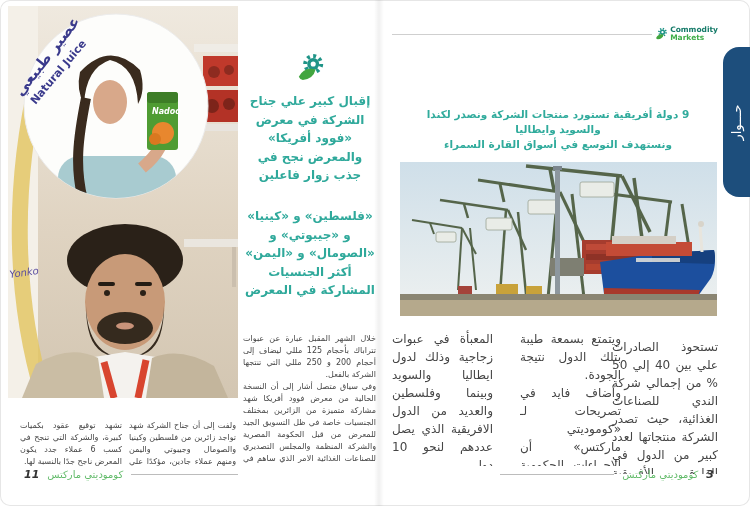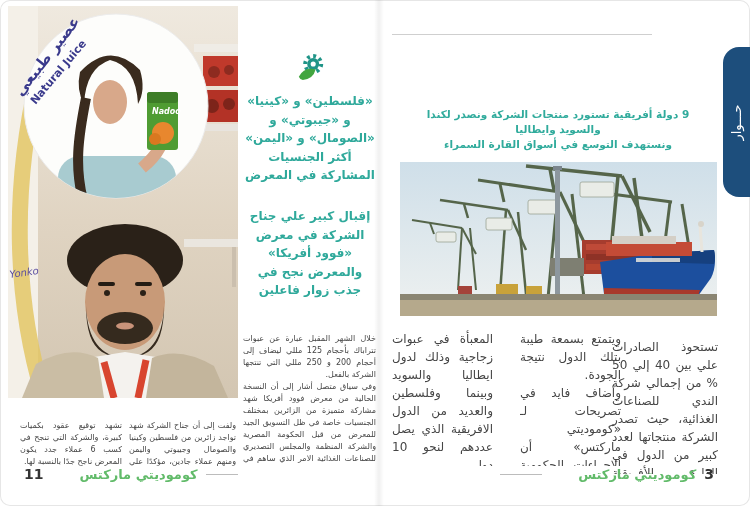--- a/index.html
+++ b/index.html
@@ -35,22 +35,22 @@
   .ship-photo{position:absolute;left:400px;top:162px;width:317px;height:154px;overflow:hidden;}
 
   .bodycol{position:absolute;top:330px;height:136px;overflow:hidden;
     font-size:12px;line-height:1.5;color:#454545;text-align:justify;}
   .col1{left:612px;width:106px;margin-top:8px;}
   .col2{left:520px;width:101px;}
   .col3{left:392px;width:101px;}
 
   .footer{position:absolute;top:468px;height:12px;display:flex;align-items:center;gap:8px;}
   .footer .rule{flex:1;height:1px;background:#bcbcbc;}
-  .footer .brand{color:#62bb6a;font-size:13px;font-weight:bold;white-space:nowrap;margin-left:28px;}
-  .footer .num{color:#333333;font-size:14px;font-weight:bold;}
+  .footer .brand{color:#62bb6a;font-size:10px;font-weight:normal;white-space:nowrap;}
+  .footer .num{color:#333333;font-size:11px;font-weight:bold;font-style:italic;}
   .footer-right{left:500px;width:214px;}
   .footer-left{left:24px;width:214px;}
 
   
   .booth-photo{position:absolute;left:8px;top:6px;width:230px;height:392px;overflow:hidden;}
 
   .left-col{position:absolute;left:243px;top:52px;width:134px;text-align:center;}
   .left-col .mark{width:34px;height:32px;margin:0 auto 8px auto;display:block;}
   .quote{color:#2fa99b;font-size:12px;font-weight:bold;line-height:1.55;}
   .quote + .quote{margin-top:22px;}
@@ -138,37 +138,49 @@
     </svg>
   </div>
 
   <div class="left-col rtl">
     <svg class="mark" viewBox="0 0 40 40">
       <circle cx="24" cy="15" r="10" fill="none" stroke="#1f9487" stroke-width="5" stroke-dasharray="3.6 4.2"></circle>
       <circle cx="24" cy="15" r="7.5" fill="#1f9487"></circle>
       <circle cx="24" cy="15" r="3.2" fill="#ffffff"></circle>
       <path d="M6 31 Q13 18 27 22 Q24 34 11 35 Q7 34 6 31 Z" fill="#42a53f"></path>
     </svg>
+    <div class="quote">إقبال كبير علي جناح الشركة في معرض «فوود أفريكا» والمعرض نجح في جذب زوار فاعلين</div>
     <div class="quote">«فلسطين» و «كينيا» و «جيبوتي» و «الصومال» و «اليمن» أكثر الجنسيات المشاركة في المعرض</div>
-    <div class="quote">إقبال كبير علي جناح الشركة في معرض «فوود أفريكا» والمعرض نجح في جذب زوار فاعلين</div>
   </div>
 
   <div class="left-body rtl pre">خلال الشهر المقبل عبارة عن عبوات تتراباك بأحجام 125 مللي ليضاف إلى أحجام 200 و 250 مللي التي تنتجها الشركة بالفعل.
 وفي سياق متصل أشار إلى أن النسخة الحالية من معرض فوود أفريكا شهد مشاركة متميزة من الزائرين بمختلف الجنسيات خاصة في ظل التسويق الجيد للمعرض من قبل الحكومة المصرية والشركة المنظمة والمجلس التصديري للصناعات الغذائية الامر الذي ساهم في جذب عملاء فاعلين وراغبين في إبرام صفقات تجارية بالفعل.</div>
   <div class="bottomcol bcol-r rtl">ولفت إلى أن جناح الشركة شهد تواجد زائرين من فلسطين وكينيا والصومال وجيبوتي واليمن ومنهم عملاء جادين، مؤكدًا علي ان أيام المعرض غالبًا لا</div>
   <div class="bottomcol bcol-l rtl">تشهد توقيع عقود بكميات كبيرة، والشركة التي تنجح في كسب 6 عملاء جدد يكون المعرض ناجح جدًا بالنسبة لها.</div>
 
   <div class="footer footer-left">
     <span class="num">11</span>
     <span class="brand">كوموديتي ماركتس</span>
     <span class="rule"></span>
   </div>
 
   <div class="header-rule"></div>
 
+  <div class="logo">
+    <svg width="26" height="26" viewBox="0 0 40 40">
+      <circle cx="24" cy="15" r="10" fill="none" stroke="#1f9487" stroke-width="5" stroke-dasharray="3.6 4.2"></circle>
+      <circle cx="24" cy="15" r="7.5" fill="#1f9487"></circle>
+      <circle cx="24" cy="15" r="3.2" fill="#ffffff"></circle>
+      <path d="M6 31 Q13 18 27 22 Q24 34 11 35 Q7 34 6 31 Z" fill="#42a53f"></path>
+    </svg>
+    <div class="logo-text">
+      <div class="l1">Commodity</div>
+      <div class="l2">Markets</div>
+    </div>
+  </div>
 
   <div class="side-tab">
     <span>حـــوار</span>
   </div>
 
   <div class="subheadline rtl pre">9 دولة أفريقية تستورد منتجات الشركة ونصدر لكندا والسويد وايطاليا
 ونستهدف التوسع في أسواق القارة السمراء</div>
 
   <div class="ship-photo">
     <svg width="317" height="154" viewBox="0 0 317 154">

